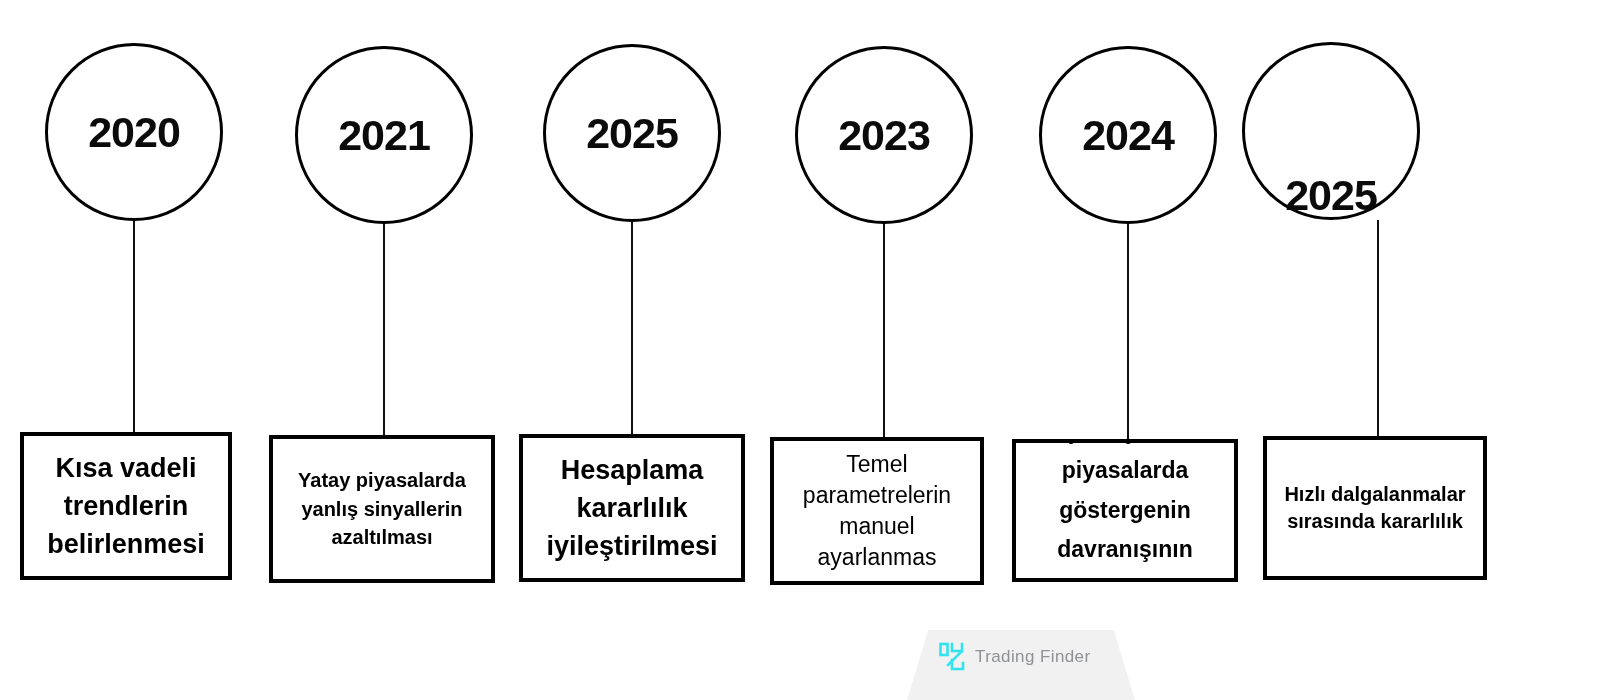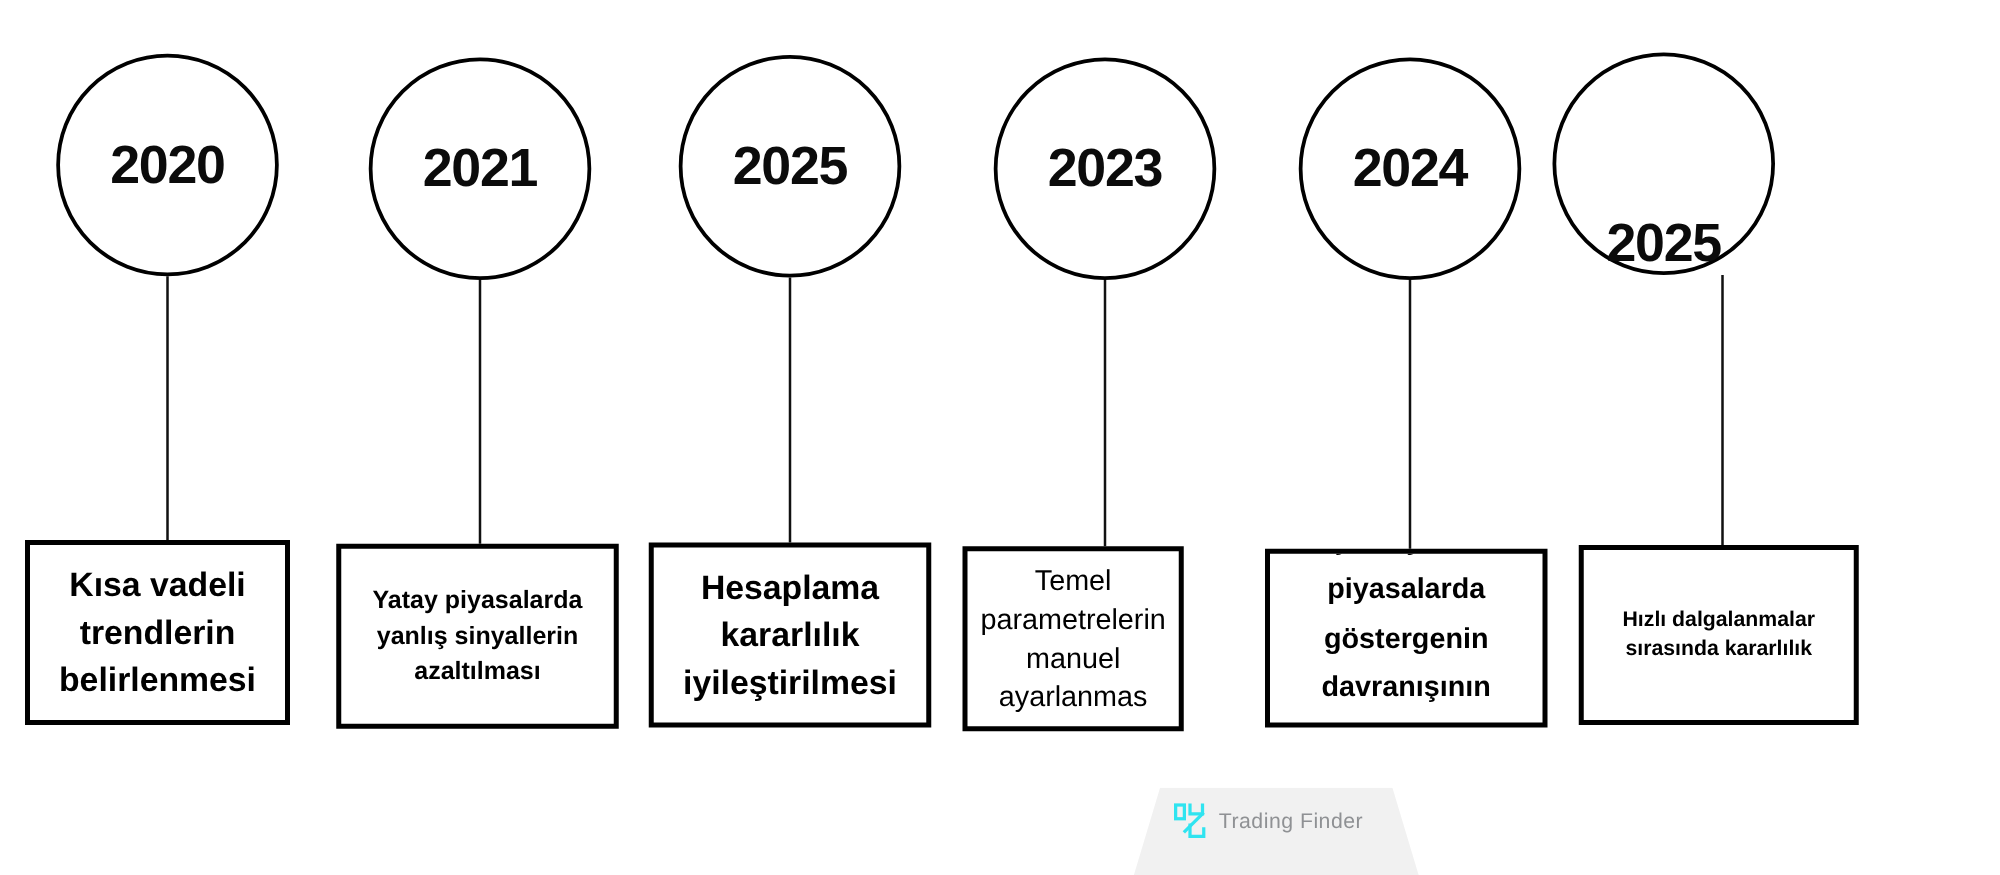--- a/index.html
+++ b/index.html
@@ -69,21 +69,21 @@
     padding: 0 4px;
     box-sizing: border-box;
     white-space: pre-line;
   }
 
   
   .t-lg   { font-size: 27px; line-height: 1.42; }
   .t-md   { font-size: 20px; line-height: 1.42; }
   .t-reg  { font-size: 23px; line-height: 1.35; font-weight: 400; }
   .t-sm   { font-size: 23px; line-height: 1.72; }
-  .t-wide { font-size: 17px; line-height: 1.35; text-align: center; }
+  .t-wide { font-size: 20px; line-height: 1.35; text-align: center; }
 
   
   #watermark {
     position: absolute;
     left: 892px;
     top: 630px;
     width: 258px;
     height: 86px;
     pointer-events: none;
   }
@@ -149,21 +149,21 @@
 kararlılık
 iyileştirilmesi</div>
     </div>
   </div>
 
   <div class="node">
     <div class="circle" style="left:795px; top:46px;">
       <span class="circle-label">2023</span>
     </div>
     <div class="stem" style="left:883px; top:224px; height:214px;"></div>
-    <div class="box" style="left:770px; top:437px; width:177px; height:148px;">
+    <div class="box" style="left:770px; top:437px; width:214px; height:148px;">
       <div class="box-text t-reg">Temel
 parametrelerin
 manuel ayarlanmas</div>
     </div>
   </div>
 
   <div class="node">
     <div class="circle" style="left:1039px; top:46px;">
       <span class="circle-label">2024</span>
     </div>

